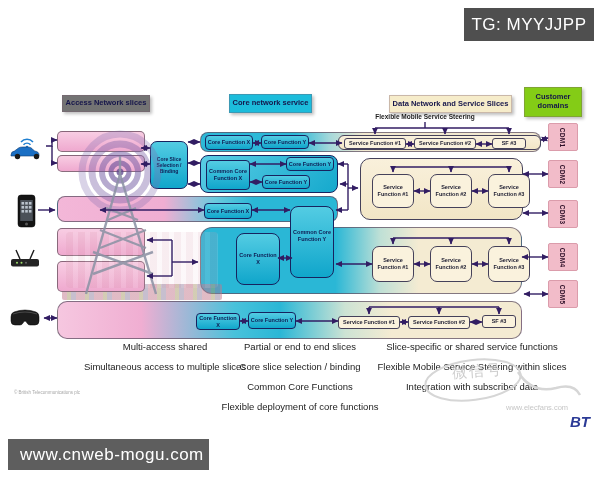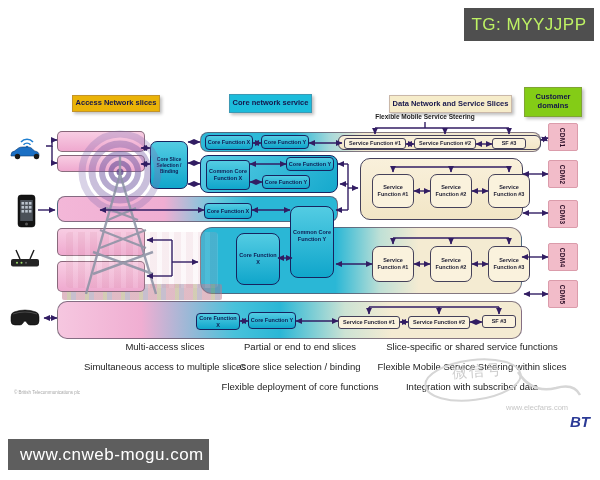--- a/index.html
+++ b/index.html
@@ -1,22 +1,22 @@
 <!DOCTYPE html>
 <html><head>
 <meta charset="utf-8">
 <style>
   html,body{margin:0;padding:0;background:#fff;font-family:"Liberation Sans",sans-serif;}
   #stage{position:relative;width:600px;height:480px;background:#fff;overflow:hidden;}
   .abs{position:absolute;box-sizing:border-box;}
   .flexc{display:flex;align-items:center;justify-content:center;text-align:center;}
-  .tg{background:#4f4f4f;color:#bef264;font-size:17px;letter-spacing:.5px;z-index:10;}
+  .tg{background:#4f4f4f;color:#ffffff;font-size:17px;letter-spacing:.5px;z-index:10;}
   .site{background:#5e5e5e;color:#fff;font-size:17px;display:flex;align-items:center;padding-left:12px;letter-spacing:.5px;z-index:10;}
   .hdr{font-size:7.5px;font-weight:700;color:#15154a;line-height:1.15;box-shadow:2px 2px 3px rgba(0,0,0,.25);border:1px solid rgba(120,90,110,.35);z-index:6;}
-  .hdr.pink{background:#eab308;margin-left:10px;}
+  .hdr.pink{background:#737373;}
   .hdr.cyan{background:#1cbcdb;}
   .hdr.cream{background:#f6ecca;}
   .hdr.pink2{background:#84cc16;}
   .slice{border:1px solid rgba(95,80,100,.75);border-radius:8px;z-index:2;}
   .pinkbox{background:linear-gradient(180deg,#f8cde3,#efa9cf);border:1px solid rgba(110,85,100,.8);border-radius:5px;z-index:4;}
   .cyanbox{background:linear-gradient(180deg,#53cce3,#10a6cb);border:1px solid #17235f;border-radius:4px;font-size:5.5px;font-weight:700;color:#0e1b52;line-height:1.2;padding:1px;z-index:5;}
   .creambox{background:#faf2dd;border:1px solid #45415a;border-radius:3px;font-size:5.5px;font-weight:600;color:#1c1c30;line-height:1.2;padding:1px;z-index:5;}
   .svcbig{background:linear-gradient(180deg,#f9f0db,#f2e6c6);border:1.2px solid #45415a;border-radius:10px;z-index:3;}
   .svcsf{border-radius:7px;}
   .cdm{background:#f2bcc9;border:1px solid #db9cab;border-radius:2px;z-index:4;}
@@ -227,26 +227,27 @@
       <path d="M400 322 L408 322" marker-start="url(#ah)" marker-end="url(#ah)"></path>
       <path d="M470 322 L482 322" marker-start="url(#ah)" marker-end="url(#ah)"></path>
       <path d="M369 307 L499 307"></path>
       <path d="M369 307 L369 314" marker-end="url(#ah)"></path>
       <path d="M439 307 L439 314" marker-end="url(#ah)"></path>
       <path d="M499 307 L499 314" marker-end="url(#ah)"></path>
     </g>
   </svg>
 
   <div class="cap" style="left:58px;top:342px;width:214px">
-    <div>Multi-access slices</div>
+    <div>Multi-access shared</div>
     <div>Simultaneous access to multiple slices</div>
   </div>
   <div class="cap" style="left:206px;top:342px;width:188px">
     <div>Partial or end to end slices</div>
     <div>Core slice selection / binding</div>
+    <div>Common Core Functions</div>
     <div>Flexible deployment of core functions</div>
   </div>
   <div class="cap" style="left:372px;top:342px;width:200px">
     <div>Slice-specific or shared service functions</div>
     <div>Flexible Mobile Service Steering within slices</div>
     <div>Integration with subscriber data</div>
   </div>
 
   <div class="abs copyright" style="left:14px;top:390px">© British Telecommunications plc</div>
 

